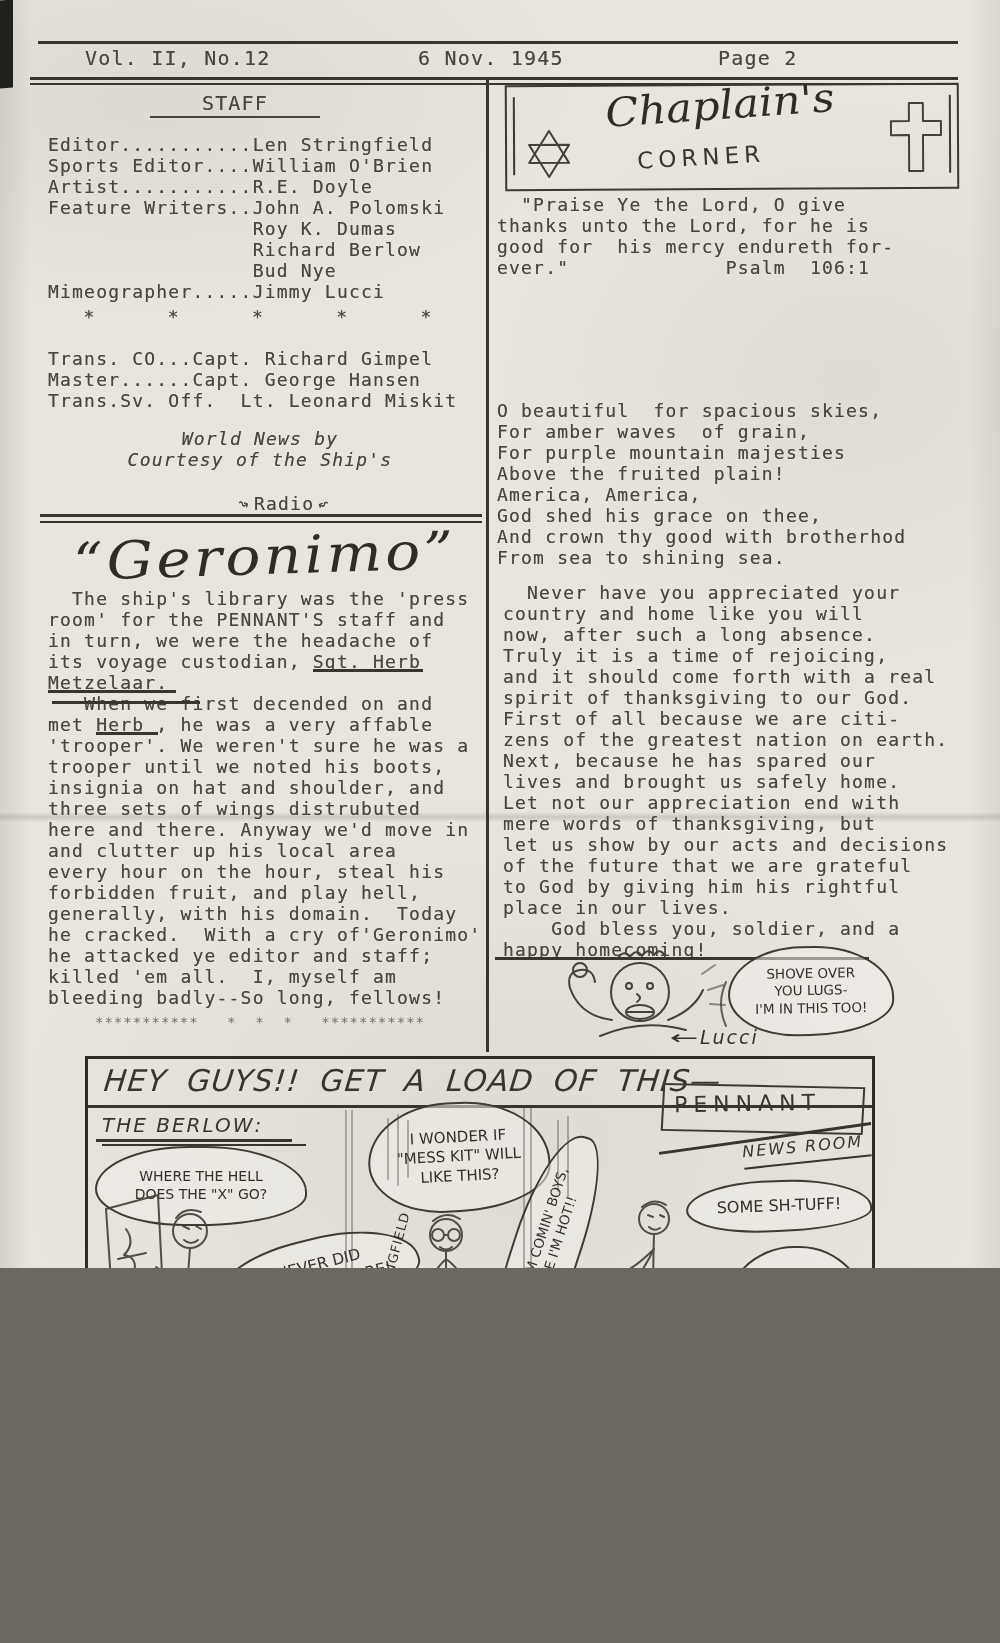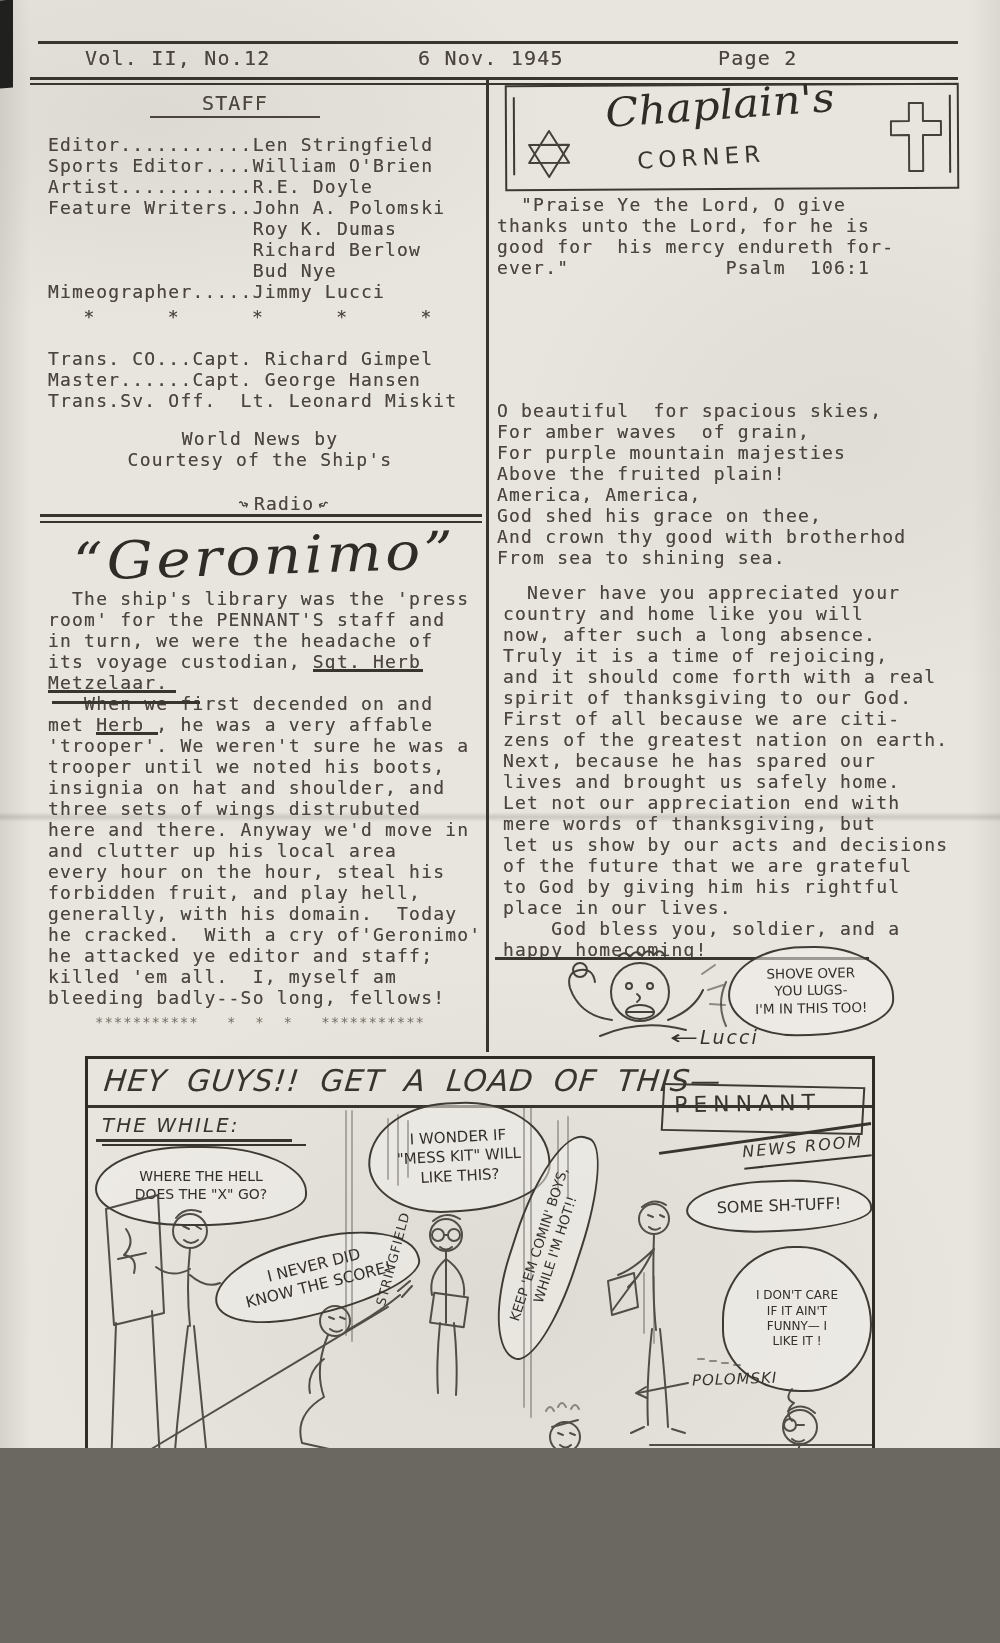--- a/index.html
+++ b/index.html
@@ -1,16 +1,16 @@
 <!DOCTYPE html>
 <html><head>
 <meta charset="utf-8">
 <style>
   html,body{margin:0;padding:0;background:#6b6862;}
-  .page{position:relative;width:1000px;height:1448px;overflow:hidden;
+  .page{position:relative;width:1000px;height:1268px;overflow:hidden;
     background-color:#e8e5df;
     background-image:
       radial-gradient(ellipse 600px 300px at 15% 8%, rgba(120,115,105,.10), transparent 70%),
       radial-gradient(ellipse 500px 400px at 85% 30%, rgba(120,115,105,.08), transparent 70%),
       radial-gradient(ellipse 700px 500px at 50% 90%, rgba(118,112,102,.09), transparent 70%),
       linear-gradient(90deg, rgba(100,95,88,.14), rgba(0,0,0,0) 3%, rgba(0,0,0,0) 97%, rgba(100,95,88,.10));
     font-family:"DejaVu Sans Mono","Liberation Mono",monospace;}
   .abs{position:absolute;}
   .tw{position:absolute;white-space:pre;font:18px/21px "DejaVu Sans Mono","Liberation Mono",monospace;
       letter-spacing:1.2px;color:#4b453d;text-shadow:0 0 .6px rgba(70,64,56,.55);}
@@ -59,21 +59,21 @@
                  Richard Berlow
                  Bud Nye
 Mimeographer.....Jimmy Lucci</div>
 
   <div class="tw center" style="left:48px;top:306px;width:420px;">*      *      *      *      *</div>
 
   <div class="tw" style="left:48px;top:348px;">Trans. CO...Capt. Richard Gimpel
 Master......Capt. George Hansen
 Trans.Sv. Off.  Lt. Leonard Miskit</div>
 
-  <div class="tw center" style="left:45px;top:428px;width:430px;">World News by
+  <div class="tw center" style="left:45px;top:428px;width:430px;font-style:italic;">World News by
 Courtesy of the Ship's</div>
   <div class="tw center" style="left:45px;top:472px;width:430px;">
     <span style="display:inline-block;transform:rotate(18deg);margin-right:4px;">↝</span><span>Radio</span><span style="display:inline-block;transform:rotate(-18deg);margin-left:4px;">↜</span>
   </div>
 
   <div class="rule" style="left:40px;top:514px;width:442px;height:3px;"></div>
   <div class="rule" style="left:40px;top:521px;width:442px;height:2px;"></div>
 
   <div class="script abs" style="left:55px;top:526px;width:420px;text-align:center;font-size:52px;letter-spacing:3px;transform:scaleX(1.12) rotate(-2deg);">“Geronimo”</div>
 
@@ -177,21 +177,21 @@
 I'M IN THIS TOO!</div>
   <div class="label" style="left:676px;top:1026px;font-size:19px;">
     <span style="display:inline-block;transform:scaleX(1.8);margin-right:8px;">←</span><span style="font-style:italic;letter-spacing:2px;">Lucci</span>
   </div>
 
   <div id="cartoon-panel">
 
     <div class="hand abs" style="left:16px;top:4px;width:756px;font-size:30px;font-style:italic;letter-spacing:1px;word-spacing:10px;transform:skewX(-6deg);">HEY GUYS!! GET A LOAD OF THIS—</div>
     <div class="rule" style="left:0;top:46px;width:784px;height:2.5px;"></div>
 
-    <div class="hand abs" style="left:14px;top:54px;font-size:20px;font-style:italic;letter-spacing:2px;">THE WHILE:</div>
+    <div class="hand abs" style="left:14px;top:54px;font-size:20px;font-style:italic;letter-spacing:2px;">THE BERLOW:</div>
     <div class="rule" style="left:8px;top:80px;width:196px;height:2.5px;"></div>
     <div class="rule" style="left:14px;top:85px;width:204px;height:1.5px;"></div>
 
     <div class="abs" style="left:574px;top:26px;width:212px;height:86px;">
       <div class="sign-box" style="left:0;top:0;width:198px;height:44px;transform:rotate(1.2deg) skewX(-2deg);"></div>
       <div class="hand abs" style="left:12px;top:6px;font-size:22px;letter-spacing:6px;transform:rotate(-1deg);">PENNANT</div>
       <div class="rule" style="left:-4px;top:52px;width:214px;height:2.5px;transform:rotate(-8deg);"></div>
       <div class="hand abs" style="left:80px;top:52px;font-size:16px;font-style:italic;letter-spacing:2px;transform:rotate(-5deg);">NEWS ROOM</div>
       <div class="rule" style="left:82px;top:76px;width:128px;height:2px;transform:rotate(-6deg);"></div>
     </div>

